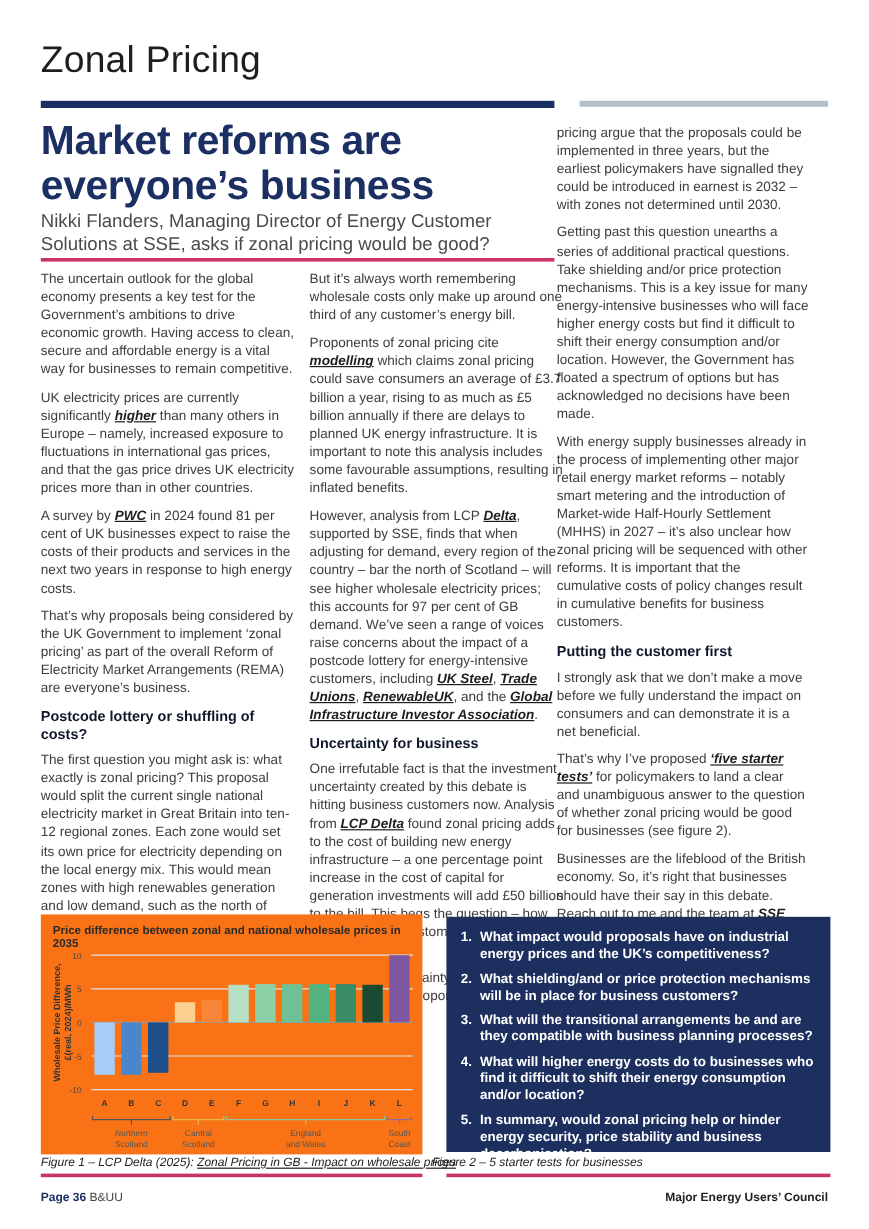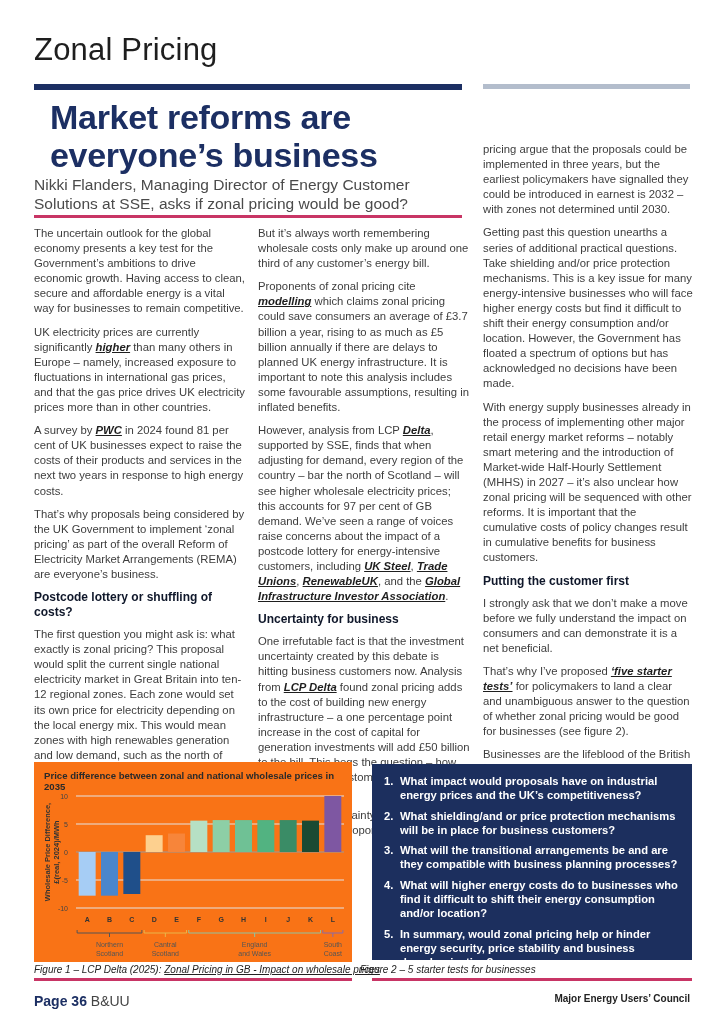--- a/index.html
+++ b/index.html
@@ -2,47 +2,47 @@
 <html><head>
 <meta charset="utf-8">
 <style>
   * { box-sizing: border-box; margin: 0; padding: 0; }
   html, body { width: 724px; height: 1024px; background: #ffffff; overflow: hidden; }
   body { position: relative; font-family: "Liberation Sans", sans-serif; color: #3a3a3a; }
 
   .section-title { position: absolute; left: 34px; top: 32px; font-size: 31px; font-weight: 400; color: #1e1e1e; letter-spacing: 0.2px; }
   .rule-navy { position: absolute; left: 34px; top: 84px; width: 428px; height: 6px; background: #1c2f63; }
   .rule-grey { position: absolute; left: 483px; top: 84px; width: 207px; height: 5px; background: #b3bdcc; }
-  .headline { position: absolute; left: 34px; top: 98px; width: 430px; font-size: 34px; line-height: 38px; font-weight: 700; color: #1c2f63; letter-spacing: -0.3px; margin-left: 16px; }
+  .headline { position: absolute; left: 34px; top: 98px; width: 430px; font-size: 34px; line-height: 38px; font-weight: 700; color: #1c2f63; letter-spacing: -0.3px; }
   .standfirst { position: absolute; left: 34px; top: 175px; width: 430px; font-size: 15.5px; line-height: 19px; color: #4a4a4a; }
   .rule-pink-top { position: absolute; left: 34px; top: 215px; width: 428px; height: 3px; background: #c83565; }
 
   .col { position: absolute; font-size: 11.3px; line-height: 15.1px; color: #3d3d3d; }
   .col p { margin-bottom: 8px; }
   .col h3 { font-size: 12px; line-height: 15px; color: #0f172a; font-weight: 700; margin: 2px 0 7px; }
   .col a { color: #1e1e1e; font-weight: 700; font-style: italic; text-decoration: underline; }
   .col1 { left: 34px; top: 226px; width: 212px; }
   .col2 { left: 258px; top: 226px; width: 212px; }
-  .col3 { left: 483px; top: 104px; width: 210px; margin-top: 38px; }
+  .col3 { left: 464px; top: 104px; width: 210px; }
 
   .chart-box { position: absolute; left: 34px; top: 762px; width: 318px; height: 200px; background: #f97316; }
   .chart-title { position: absolute; left: 10px; top: 8px; font-size: 9.6px; font-weight: 700; color: #2a2a2a; }
   .chart-svg { position: absolute; left: 0; top: 0; }
   .fig1-caption { position: absolute; left: 34px; top: 964px; font-size: 10px; font-style: italic; color: #222; }
   .fig1-caption u { text-decoration: underline; }
   .rule-pink-fig1 { position: absolute; left: 34px; top: 978px; width: 318px; height: 3px; background: #c83565; }
 
   .tests-box { position: absolute; left: 372px; top: 764px; width: 320px; height: 196px; background: #1c2f5e; padding: 10px 12px 0 12px; }
   .tests-box ol { list-style: none; }
   .tests-box li { display: flex; color: #ffffff; font-size: 11.2px; line-height: 14.3px; font-weight: 700; margin-bottom: 6px; }
   .tests-box li .num { width: 16px; flex: 0 0 16px; }
   .fig2-caption { position: absolute; left: 360px; top: 964px; font-size: 10px; font-style: italic; color: #222; }
   .rule-pink-fig2 { position: absolute; left: 372px; top: 978px; width: 320px; height: 3px; background: #c83565; }
 
-  .footer-left { position: absolute; left: 34px; top: 993px; font-size: 14px; color: #1c2f63; text-align: right; }
+  .footer-left { position: absolute; left: 34px; top: 993px; font-size: 10px; color: #1c2f63; text-align: right; }
   .footer-left b { font-weight: 700; }
   .footer-left span.pub { color: #444; }
   .footer-right { position: absolute; right: 34px; top: 993px; font-size: 10px; font-weight: 700; color: #222; }
 </style>
 </head>
 <body>
 
 <div class="section-title">Zonal Pricing</div>
 <div class="rule-navy"></div>
 <div class="rule-grey"></div>

